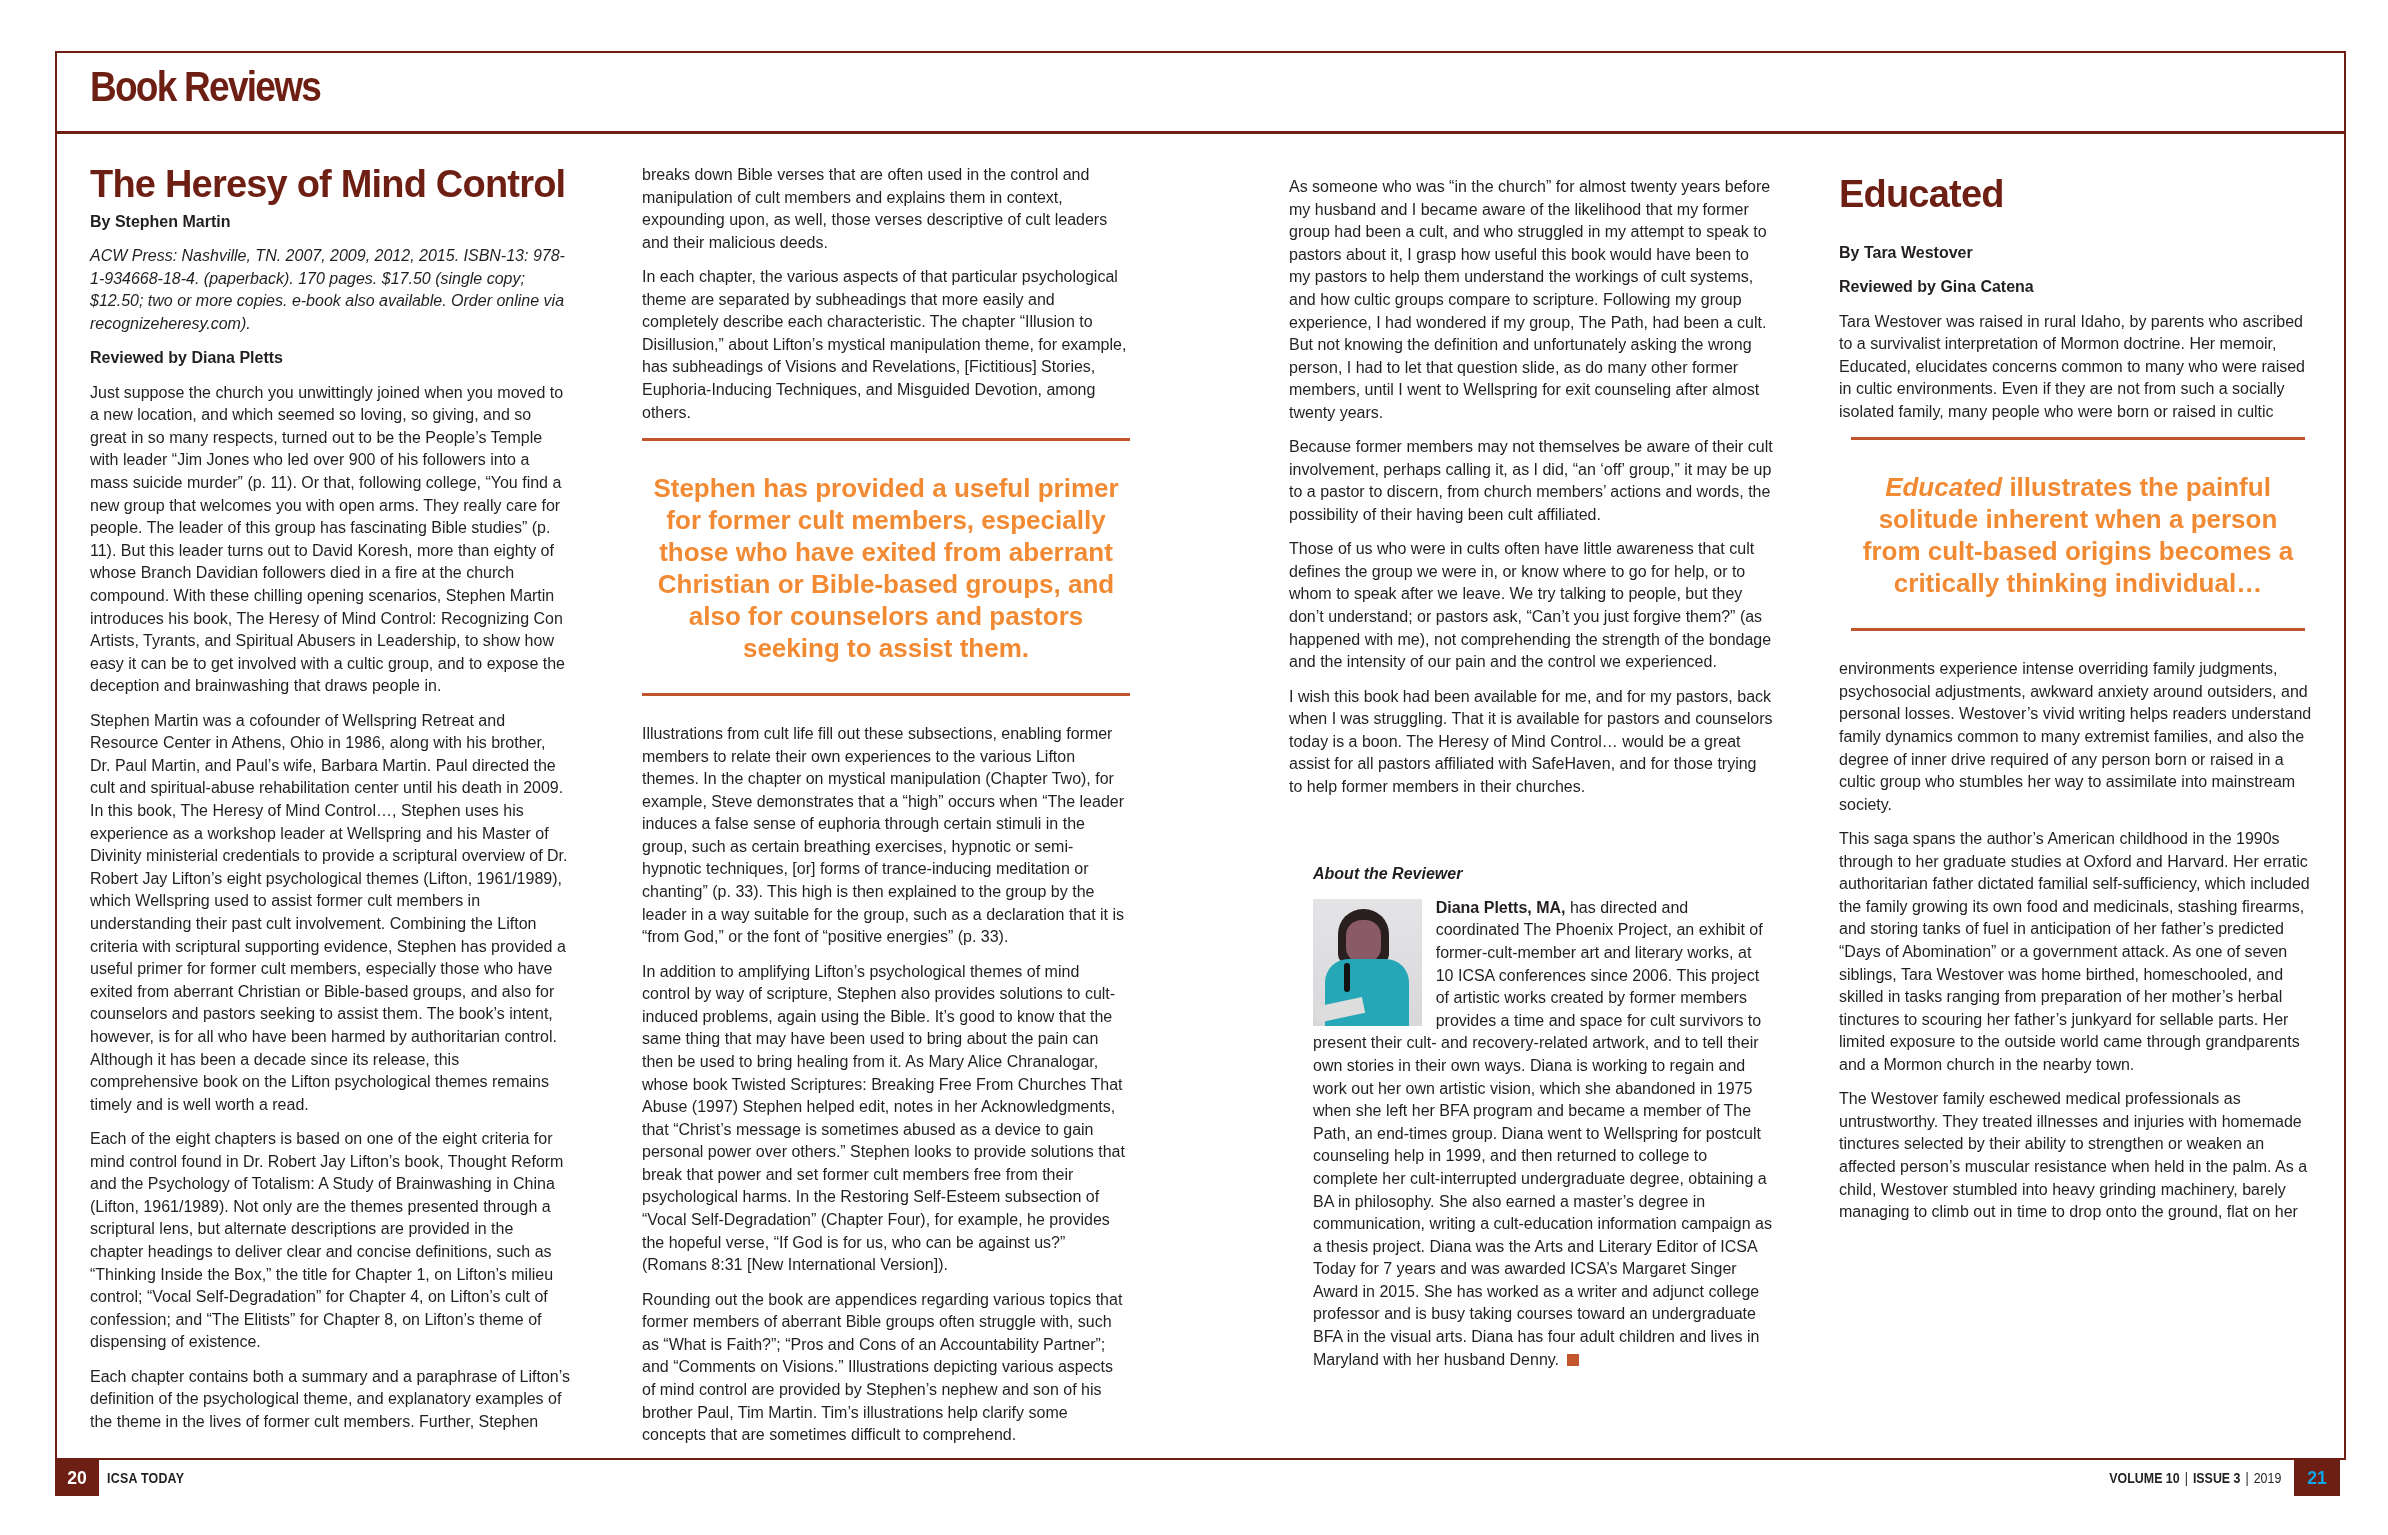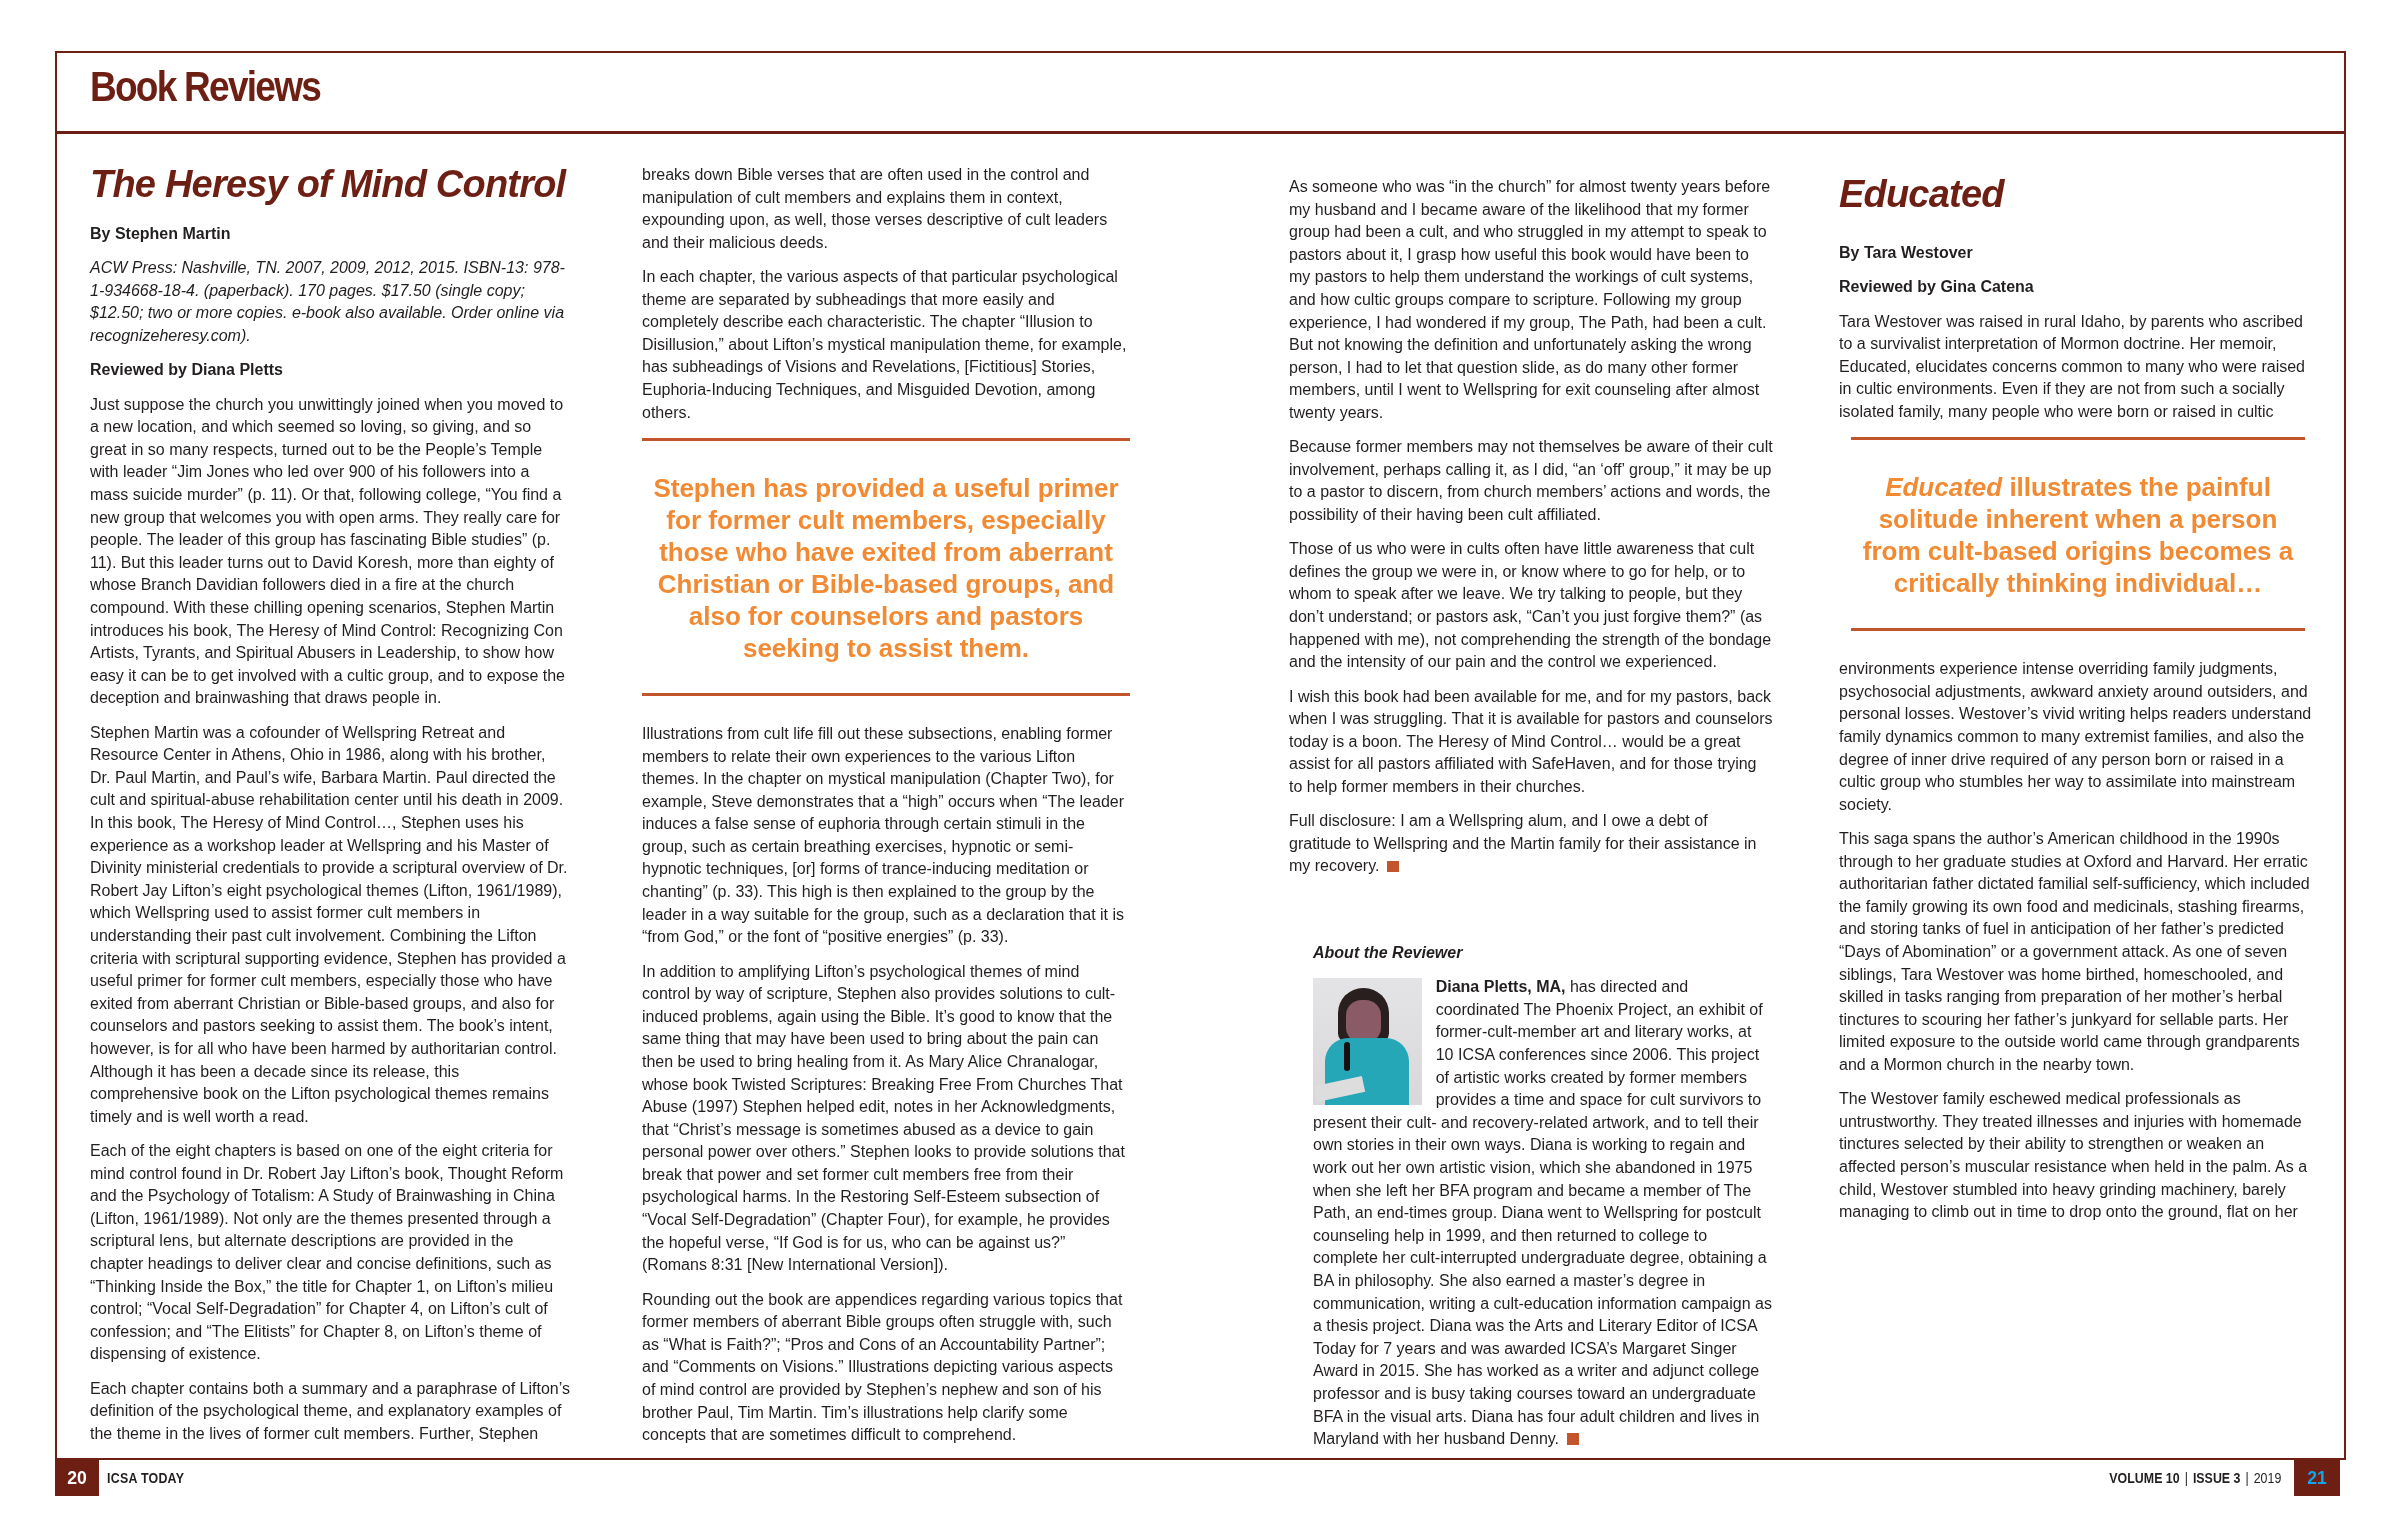--- a/index.html
+++ b/index.html
@@ -2,21 +2,21 @@
 <html><head>
 <meta charset="utf-8">
 <style>
   html,body{margin:0;padding:0;background:#fff;}
   body{width:2388px;height:1535px;position:relative;overflow:hidden;font-family:"Liberation Sans",sans-serif;color:#231f20;}
   .frame{position:absolute;left:55px;top:51px;width:2291px;height:1409px;border:2.9px solid #6e1f14;box-sizing:border-box;}
   .header-rule{position:absolute;left:55px;top:131px;width:2291px;height:2.9px;background:#6e1f14;}
   .section-title{position:absolute;left:90px;top:62px;font-size:43px;font-weight:bold;color:#6e1f14;letter-spacing:-2px;transform:scaleX(0.86);transform-origin:left center;}
   .col{position:absolute;font-size:16px;line-height:22.6px;}
   .col p{margin:0 0 11.7px 0;}
-  .review-title{font-style:italic;font-weight:bold;color:#6e1f14;font-size:38px;line-height:45px;letter-spacing:-0.8px;margin:0 0 16px 0;}
+  .review-title{font-weight:bold;color:#6e1f14;font-size:38px;line-height:45px;letter-spacing:-0.8px;margin:0 0 4px 0;}
   .byline{font-weight:bold;font-size:16px;margin:0 0 11.7px 0;}
   .pubinfo{font-style:italic;margin:0 0 13.7px 0;}
   .reviewer{font-weight:bold;margin:0 0 11.7px 0;}
   .pullquote{border-top:3.4px solid #c3552d;border-bottom:3.4px solid #c3552d;color:#f28a33;font-weight:bold;text-align:center;font-size:26px;line-height:32px;padding:31px 0 29px 0;margin:13.7px 0 27px 0;}
   .pullquote i{font-style:italic;}
   .end-mark{display:inline-block;width:11.7px;height:11.7px;background:#c3552d;margin-left:7.8px;vertical-align:-1px;}
   .about-head{font-style:italic;font-weight:bold;margin:0 0 11.7px 0;}
   .photo{float:left;width:109px;height:127px;margin:2px 13.7px 3.9px 0;background:linear-gradient(#e4e4e6,#d8d8da);position:relative;overflow:hidden;}
   .photo .hair{position:absolute;left:25px;top:9.8px;width:51px;height:55px;border-radius:25px 25px 9.8px 9.8px;background:#2a1f1f;}
   .photo .face{position:absolute;left:33px;top:21.5px;width:35px;height:43px;border-radius:15.6px;background:#8a5a66;}
@@ -55,21 +55,20 @@
   <p>Illustrations from cult life fill out these subsections, enabling former members to relate their own experiences to the various Lifton themes. In the chapter on mystical manipulation (Chapter Two), for example, Steve demonstrates that a “high” occurs when “The leader induces a false sense of euphoria through certain stimuli in the group, such as certain breathing exercises, hypnotic or semi-hypnotic techniques, [or] forms of trance-inducing meditation or chanting” (p. 33). This high is then explained to the group by the leader in a way suitable for the group, such as a declaration that it is “from God,” or the font of “positive energies” (p. 33).</p>
   <p>In addition to amplifying Lifton’s psychological themes of mind control by way of scripture, Stephen also provides solutions to cult-induced problems, again using the Bible. It’s good to know that the same thing that may have been used to bring about the pain can then be used to bring healing from it. As Mary Alice Chranalogar, whose book Twisted Scriptures: Breaking Free From Churches That Abuse (1997) Stephen helped edit, notes in her Acknowledgments, that “Christ’s message is sometimes abused as a device to gain personal power over others.” Stephen looks to provide solutions that break that power and set former cult members free from their psychological harms. In the Restoring Self-Esteem subsection of “Vocal Self-Degradation” (Chapter Four), for example, he provides the hopeful verse, “If God is for us, who can be against us?” (Romans 8:31 [New International Version]).</p>
   <p>Rounding out the book are appendices regarding various topics that former members of aberrant Bible groups often struggle with, such as “What is Faith?”; “Pros and Cons of an Accountability Partner”;  and “Comments on Visions.” Illustrations depicting various aspects of mind control are provided by Stephen’s nephew and son of his brother Paul, Tim Martin. Tim’s illustrations help clarify some concepts that are sometimes difficult to comprehend.</p>
 </div>
 
 <div class="col" style="left:1289px;top:176px;width:484px;">
   <p>As someone who was “in the church” for almost twenty years before my husband and I became aware of the likelihood that my former group had been a cult, and who struggled in my attempt to speak to pastors about it, I grasp how useful this book would have been to my pastors to help them understand the workings of cult systems, and how cultic groups compare to scripture. Following my group experience, I had wondered if my group, The Path, had been a cult. But not knowing the definition and unfortunately asking the wrong person, I had to let that question slide, as do many other former members, until I went to Wellspring for exit counseling after almost twenty years.</p>
   <p>Because former members may not themselves be aware of their cult involvement, perhaps calling it, as I did, “an ‘off’ group,” it may be up to a pastor to discern, from church members’ actions and words, the possibility of their having been cult affiliated.</p>
   <p>Those of us who were in cults often have little awareness that cult defines the group we were in, or know where to go for help, or to whom to speak after we leave. We try talking to people, but they don’t understand; or pastors ask, “Can’t you just forgive them?” (as happened with me), not comprehending the strength of the bondage and the intensity of our pain and the control we experienced.</p>
   <p>I wish this book had been available for me, and for my pastors, back when I was struggling. That it is available for pastors and counselors today is a boon. The Heresy of Mind Control… would be a great assist for all pastors affiliated with SafeHaven, and for those trying to help former members in their churches.</p>
-  <p><span>Full disclosure: I am a Wellspring alum, and I owe a debt of gratitude to Wellspring and the Martin family for their assistance in my recovery.</span><span class="end-mark"></span></p>
   <div style="margin-top:64px;margin-left:24px;">
     <p class="about-head">About the Reviewer</p>
     <div class="photo">
       <div class="hair"></div>
         <div class="face"></div>
         <div class="body"></div>
         <div class="mic"></div>
         <div class="paper"></div>
     </div>
     <p style="margin:0;"><b>Diana Pletts, MA,</b><span> has directed and coordinated The Phoenix Project, an exhibit of former-cult-member art and literary works, at 10 ICSA conferences since 2006. This project of artistic works created by former members provides a time and space for cult survivors to present their cult- and recovery-related artwork, and to tell their own stories in their own ways. Diana is working to regain and work out her own artistic vision, which she abandoned in 1975 when she left her BFA program and became a member of The Path, an end-times group. Diana went to Wellspring for postcult counseling help in 1999, and then returned to college to complete her cult-interrupted undergraduate degree, obtaining a BA in philosophy. She also earned a master’s degree in communication, writing a cult-education information campaign as a thesis project. Diana was the Arts and Literary Editor of ICSA Today for 7 years and was awarded ICSA’s Margaret Singer Award in 2015. She has worked as a writer and adjunct college professor and is busy taking courses toward an undergraduate BFA in the visual arts. Diana has four adult children and lives in Maryland with her husband Denny.</span><span class="end-mark"></span></p>

